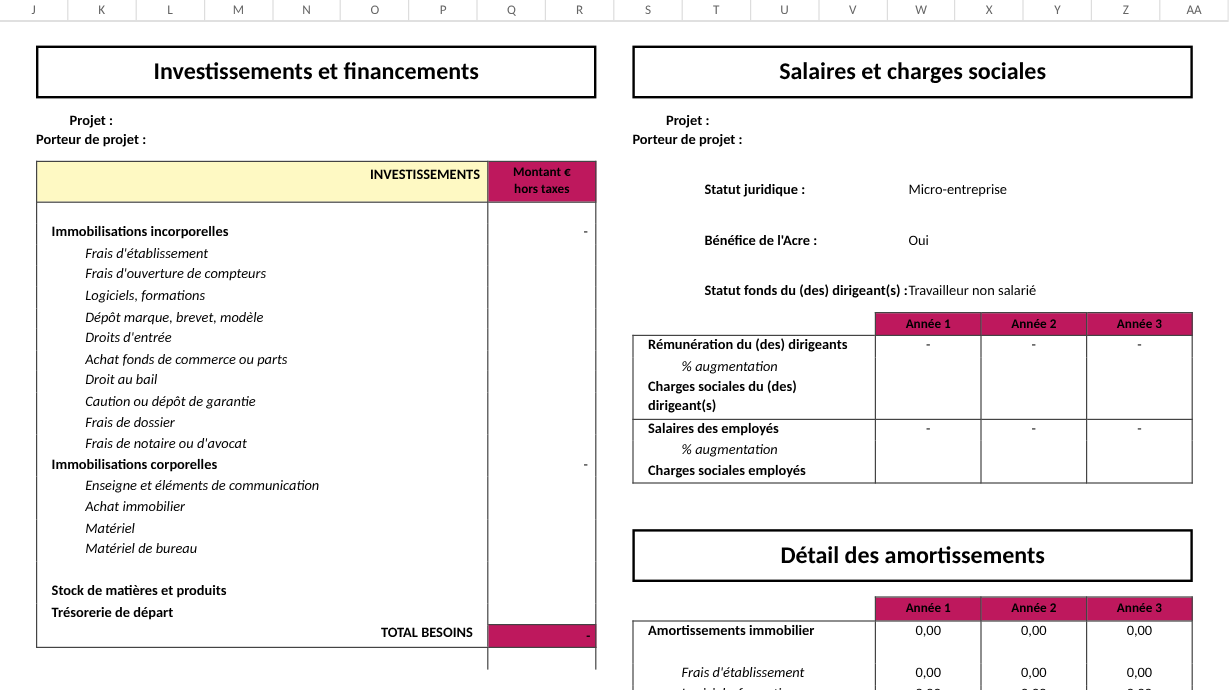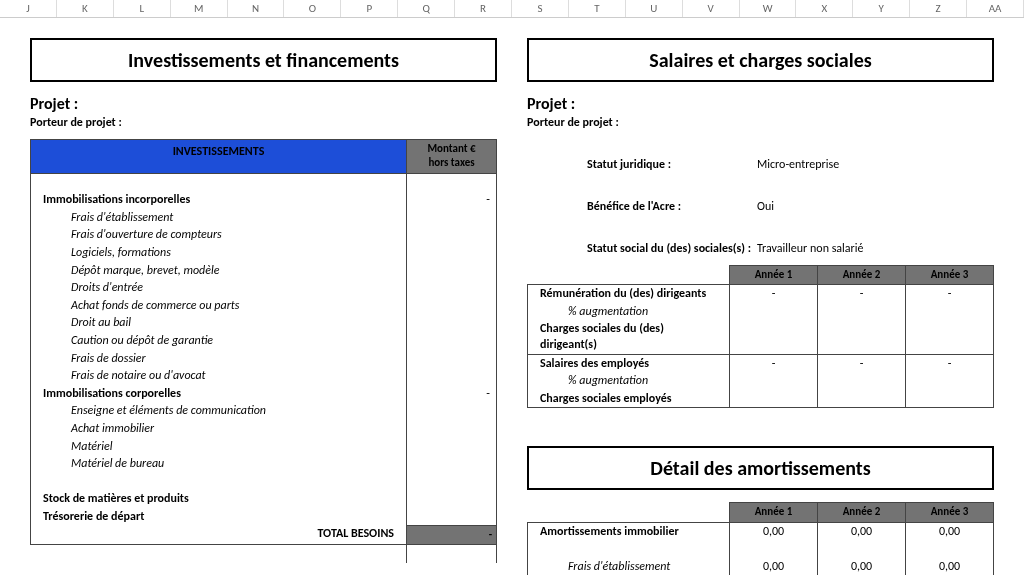--- a/index.html
+++ b/index.html
@@ -2,26 +2,26 @@
 <html><head>
 <meta charset="utf-8">
 <style>
   * { box-sizing: border-box; margin:0; padding:0; }
   body { font-family: Calibri, Arial, sans-serif; font-size:12px; color:#000; background:#fff; width:1024px; height:575px; overflow:hidden; position:relative; }
   .col-headers { display:flex; height:18px; border-bottom:1px solid #ccc; background:#fff; }
   .col-h { flex:1; text-align:center; font-size:11px; color:#666; border-right:1px solid #ddd; line-height:18px; }
   .sheet { display:flex; gap:30px; padding:10px 30px 0 30px; }
   .left, .right { flex:1; }
   .block-title { border:2px solid #000; padding:8px 0; text-align:center; font-size:20px; font-weight:bold; margin:10px 0 12px 0; }
-  .meta { font-weight:bold; font-size:16px; margin-bottom:2px; }
+  .meta { font-weight:bold; font-size:12px; margin-bottom:2px;margin-left:28px; }
   .meta2 { font-weight:bold; font-size:12px; margin-bottom:10px; }
   table { border-collapse:collapse; width:100%; font-size:12px; }
   td,th { padding:1px 6px; vertical-align:top; line-height:1.3; }
-  .hd { background:#1d4ed8; border:1px solid #444; font-weight:bold; text-align:center; padding:4px 6px; }
-  .hd2 { background:#737373; border:1px solid #444; font-weight:bold; text-align:center; font-size:11px; padding:2px 4px; }
+  .hd { background:#fef9c3; border:1px solid #444; font-weight:bold; text-align:right; padding:4px 6px; }
+  .hd2 { background:#be185d; border:1px solid #444; font-weight:bold; text-align:center; font-size:11px; padding:2px 4px; }
   .bold { font-weight:bold; }
   .ital { font-style:italic; padding-left:40px; }
   .sub { padding-left:12px; }
   .br-top { border-top:1px solid #444; }
   .br-btm { border-bottom:1px solid #444; }
   .br-left { border-left:1px solid #444; }
   .br-right { border-right:1px solid #444; }
   .num { text-align:right; }
   .ycol { width:88px; text-align:center; }
   .kv { display:flex; margin-bottom:2px;margin-top:28px; }
@@ -175,21 +175,21 @@
     <div id="kvblock" style="margin-bottom:10px">
         <div class="kv">
           <div class="k">Statut juridique :</div>
           <div class="v">Micro-entreprise</div>
         </div>
         <div class="kv">
           <div class="k">Bénéfice de l'Acre :</div>
           <div class="v">Oui</div>
         </div>
         <div class="kv">
-          <div class="k">Statut social du (des) sociales(s) :</div>
+          <div class="k">Statut fonds du (des) dirigeant(s) :</div>
           <div class="v">Travailleur non salarié</div>
         </div>
       </div>
 
     <table class="salary-table">
       <tbody>
           <tr>
         <td style="border:none"></td>
         <th class="hd2 ycol">Année 1</th>
         <th class="hd2 ycol">Année 2</th>

